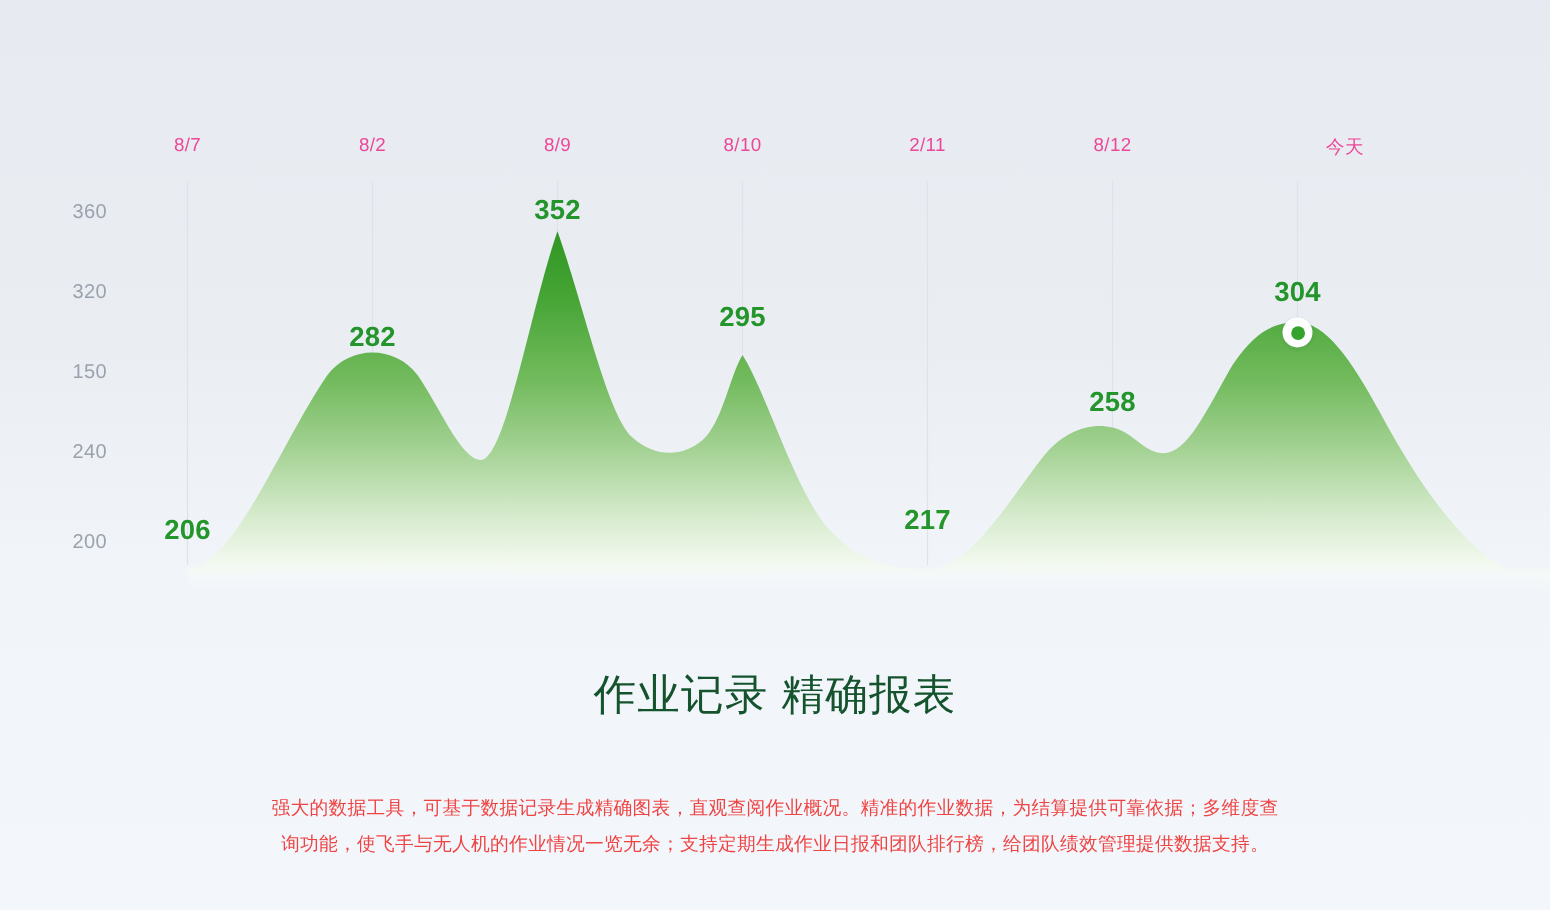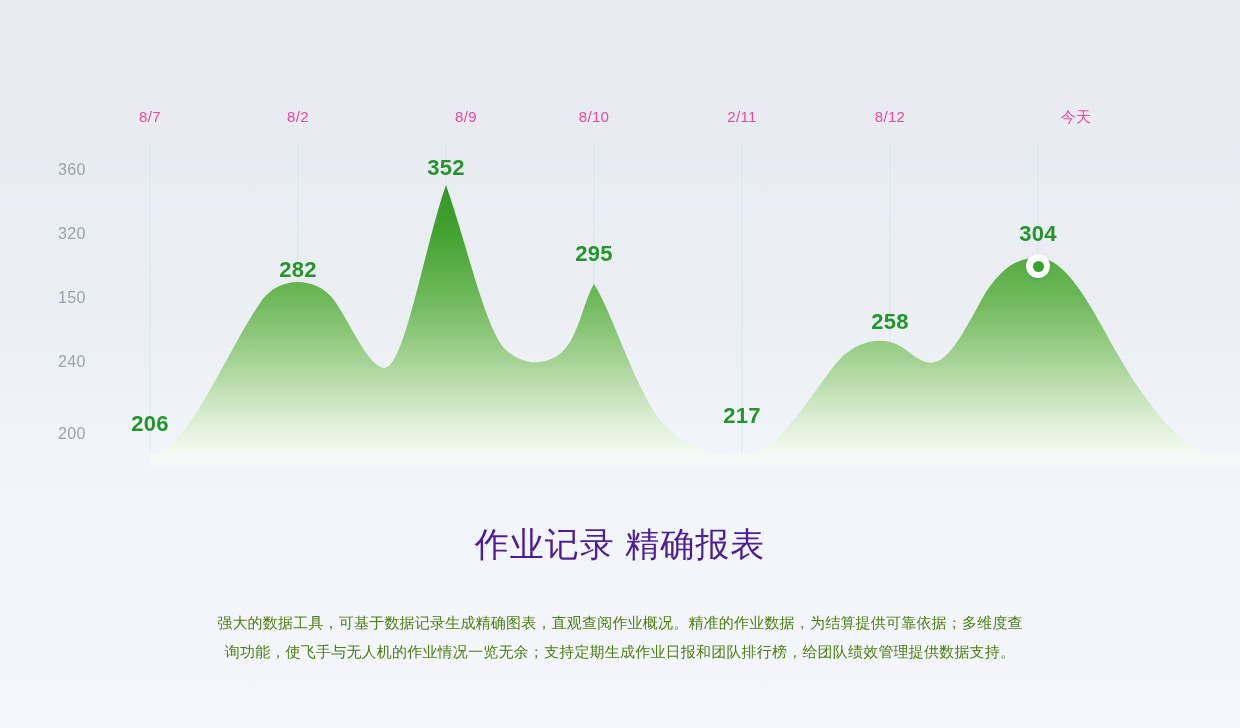--- a/index.html
+++ b/index.html
@@ -99,34 +99,34 @@
     position: absolute;
     left: 0;
     top: 470px;
     width: 1240px;
     text-align: center;
   }
 
   .headline {
     font-size: 34px;
     font-weight: normal;
-    color: #4c1d95;
-    margin: 0;
+    color: #14532d;
+    margin: 12px;
     padding-top: 52px;
     letter-spacing: 1px;
     line-height: 1.3;
   }
 
   .body-copy {
     margin: 0 auto;
     padding-top: 42px;
     width: 816px;
     font-size: 15px;
     line-height: 29px;
-    color: #4d7c0f;
+    color: #ef4444;
     text-align: center;
     letter-spacing: 0.2px;
   }
 </style>
 </head>
 <body>
 
 <div class="page">
 
   <section class="chart-section">
@@ -177,21 +177,21 @@
     </svg>
 
     <div class="y-label" style="top:170px">360</div>
     <div class="y-label" style="top:234px">320</div>
     <div class="y-label" style="top:298px">150</div>
     <div class="y-label" style="top:362px">240</div>
     <div class="y-label" style="top:434px">200</div>
 
     <div class="x-label" style="left:150px">8/7</div>
     <div class="x-label" style="left:298px">8/2</div>
-    <div class="x-label" style="left:466px">8/9</div>
+    <div class="x-label" style="left:446px">8/9</div>
     <div class="x-label" style="left:594px">8/10</div>
     <div class="x-label" style="left:742px">2/11</div>
     <div class="x-label" style="left:890px">8/12</div>
     <div class="x-label" style="left:1076px">今天</div>
 
     <div class="pt-label" style="left:150px;  top:411px">206</div>
     <div class="pt-label" style="left:298px;  top:257px">282</div>
     <div class="pt-label" style="left:446px;  top:155px">352</div>
     <div class="pt-label" style="left:594px;  top:241px">295</div>
     <div class="pt-label" style="left:742px;  top:403px">217</div>

